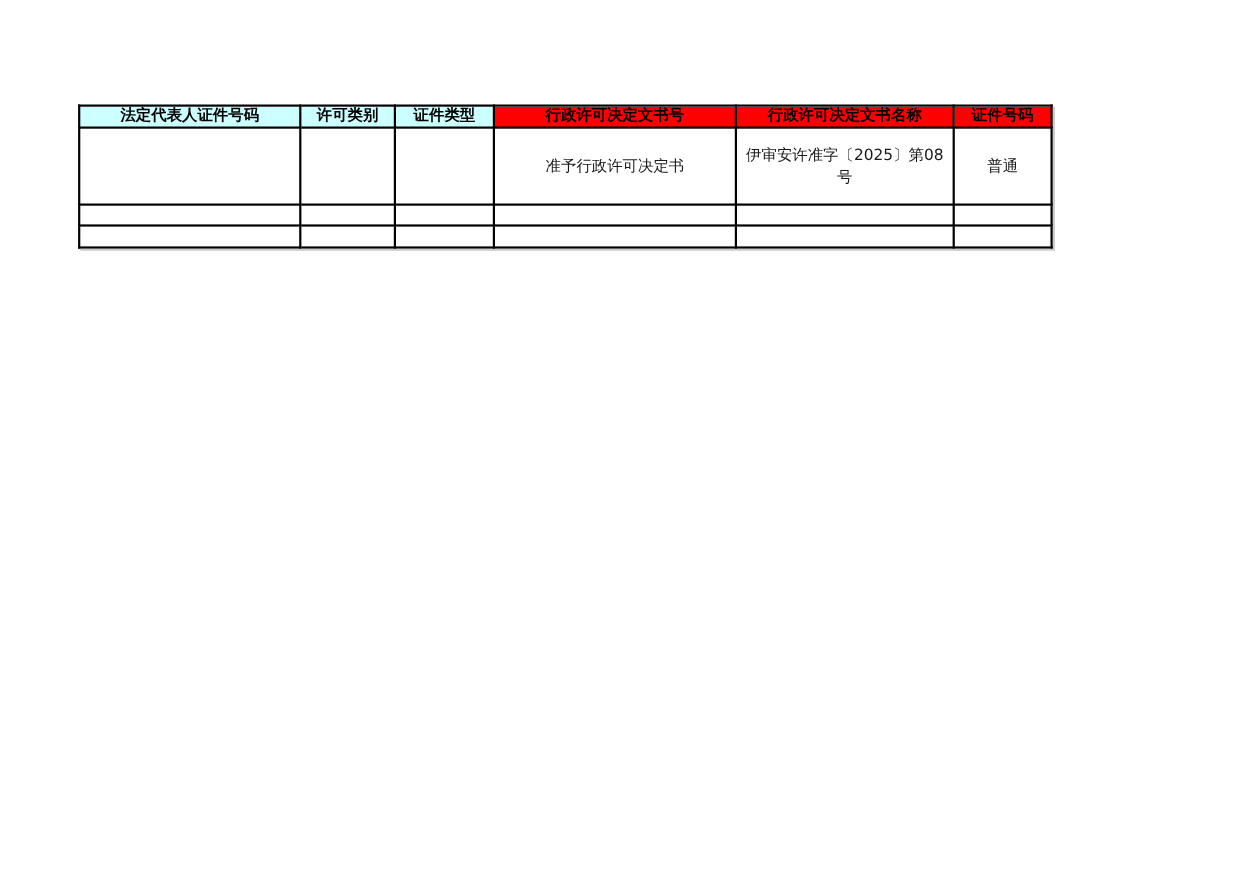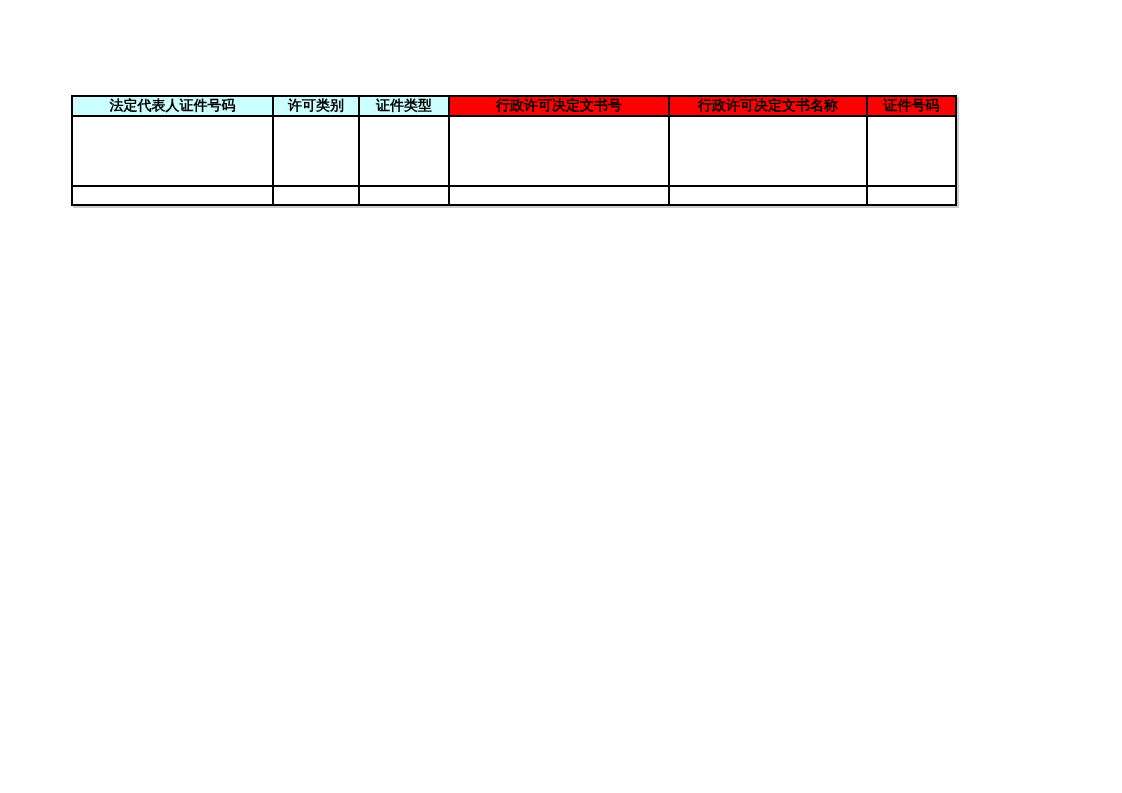--- a/index.html
+++ b/index.html
@@ -83,20 +83,28 @@
           <th class="hdr-red">行政许可决定文书号</th>
           <th class="hdr-red">行政许可决定文书名称</th>
           <th class="hdr-red">证件号码</th>
         </tr>
     </thead>
     <tbody>
         <tr>
           <td></td>
           <td></td>
           <td></td>
+          <td>准予行政许可决定书</td>
+          <td>伊审安许准字〔2025〕第08号</td>
+          <td>普通</td>
+        </tr>
+        <tr>
+          <td></td>
+          <td></td>
+          <td></td>
           <td></td>
           <td></td>
           <td></td>
         </tr>
         <tr>
           <td></td>
           <td></td>
           <td></td>
           <td></td>
           <td></td>

